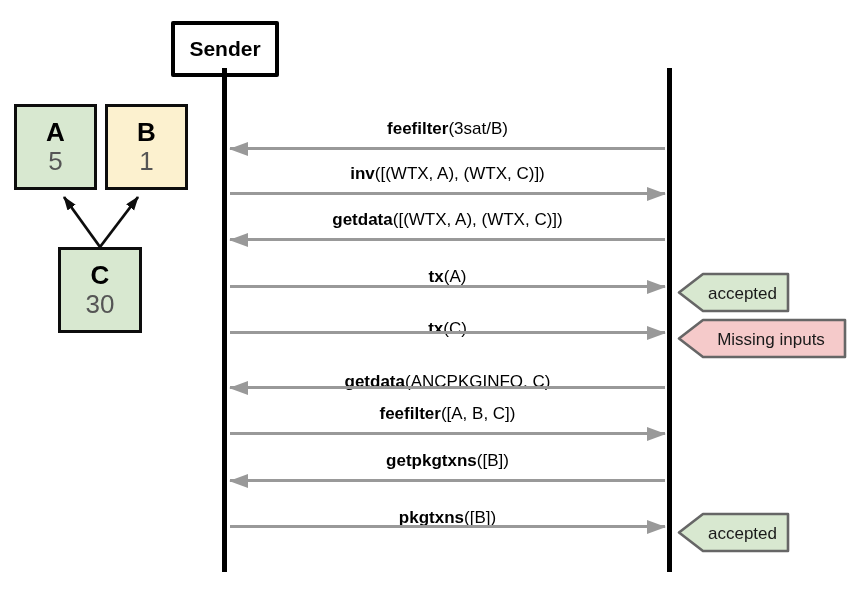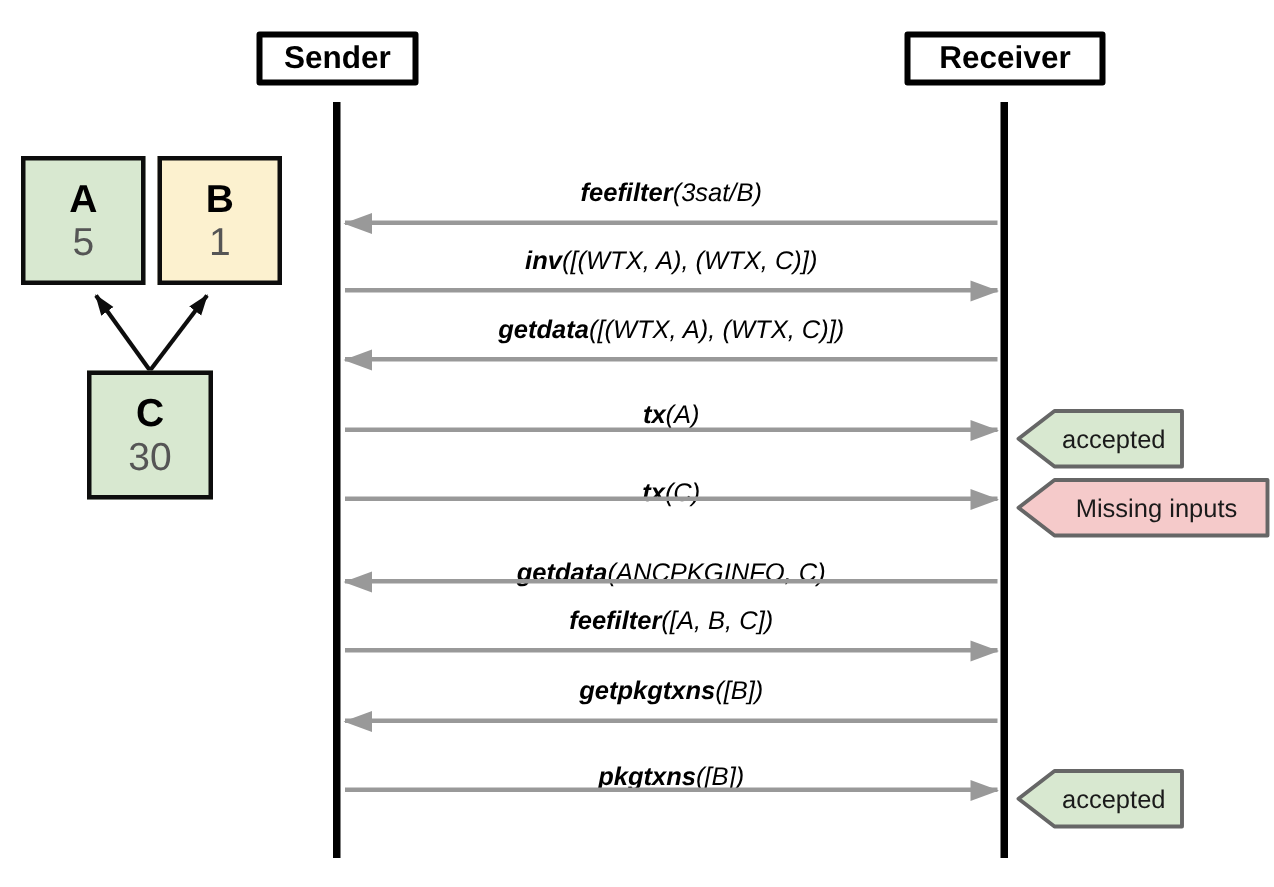--- a/index.html
+++ b/index.html
@@ -2,35 +2,35 @@
 <html><head>
 <meta charset="utf-8">
 <style>
   html,body{margin:0;padding:0;background:#ffffff;}
   #canvas{
     position:relative;width:849px;height:591px;background:#ffffff;overflow:hidden;
     font-family:"Liberation Sans","DejaVu Sans",sans-serif;color:#000;
   }
   
   .actor-box{
-    position:absolute;top:21px;height:36px;box-sizing:border-box;
+    position:absolute;top:21px;height:56px;box-sizing:border-box;
     background:#ffffff;border:4px solid #000;border-radius:2px;
     display:flex;align-items:center;justify-content:center;
     font-weight:bold;font-size:21px;
   }
   #actor-sender{left:171px;width:108px;}
   #actor-receiver{left:603px;width:134px;}
   
   .lifeline{position:absolute;top:68px;width:5px;height:504px;background:#000;}
   #lifeline-sender{left:222px;}
   #lifeline-receiver{left:667px;}
   
   .msg-label{
     position:absolute;left:230px;width:435px;height:22px;
-    text-align:center;font-size:17px;white-space:nowrap;font-style:italic;
+    text-align:center;font-size:17px;white-space:nowrap;
   }
   .msg-label b{font-weight:bold;}
   
   .msg-arrow{position:absolute;left:230px;width:435px;height:3px;background:#999;}
   .msg-arrow::after{
     content:"";position:absolute;top:50%;transform:translateY(-50%);
     border-top:7px solid transparent;border-bottom:7px solid transparent;
   }
   .msg-arrow.dir-right::after{right:-1px;border-left:19px solid #999;}
   .msg-arrow.dir-left::after{left:-1px;border-right:19px solid #999;}
@@ -72,21 +72,20 @@
   <div class="pkg-node" id="node-B" style="background-color: rgb(252, 241, 207);">
     <span class="node-id">B</span>
     <span class="node-fee">1</span>
   </div>
   <div class="pkg-node" id="node-C" style="background-color: rgb(216, 232, 208);">
     <span class="node-id">C</span>
     <span class="node-fee">30</span>
   </div>
 
   <div class="actor-box" id="actor-sender">Sender</div>
-  <div class="actor-box" id="actor-receiver">Receiver</div>
   <div class="lifeline" id="lifeline-sender"></div>
   <div class="lifeline" id="lifeline-receiver"></div>
 
   <div id="sequence-layer">
       <div class="msg-label" style="top: 119px;"><b>feefilter</b><span>(3sat/B)</span></div>
       <div class="msg-arrow dir-left" style="top: 147px; background: rgb(153, 153, 153);"></div>
       <div class="msg-label" style="top: 164px;"><b>inv</b><span>([(WTX, A), (WTX, C)])</span></div>
       <div class="msg-arrow dir-right" style="top: 192px; background: rgb(153, 153, 153);"></div>
       <div class="msg-label" style="top: 210px;"><b>getdata</b><span>([(WTX, A), (WTX, C)])</span></div>
       <div class="msg-arrow dir-left" style="top: 238px; background: rgb(153, 153, 153);"></div>

